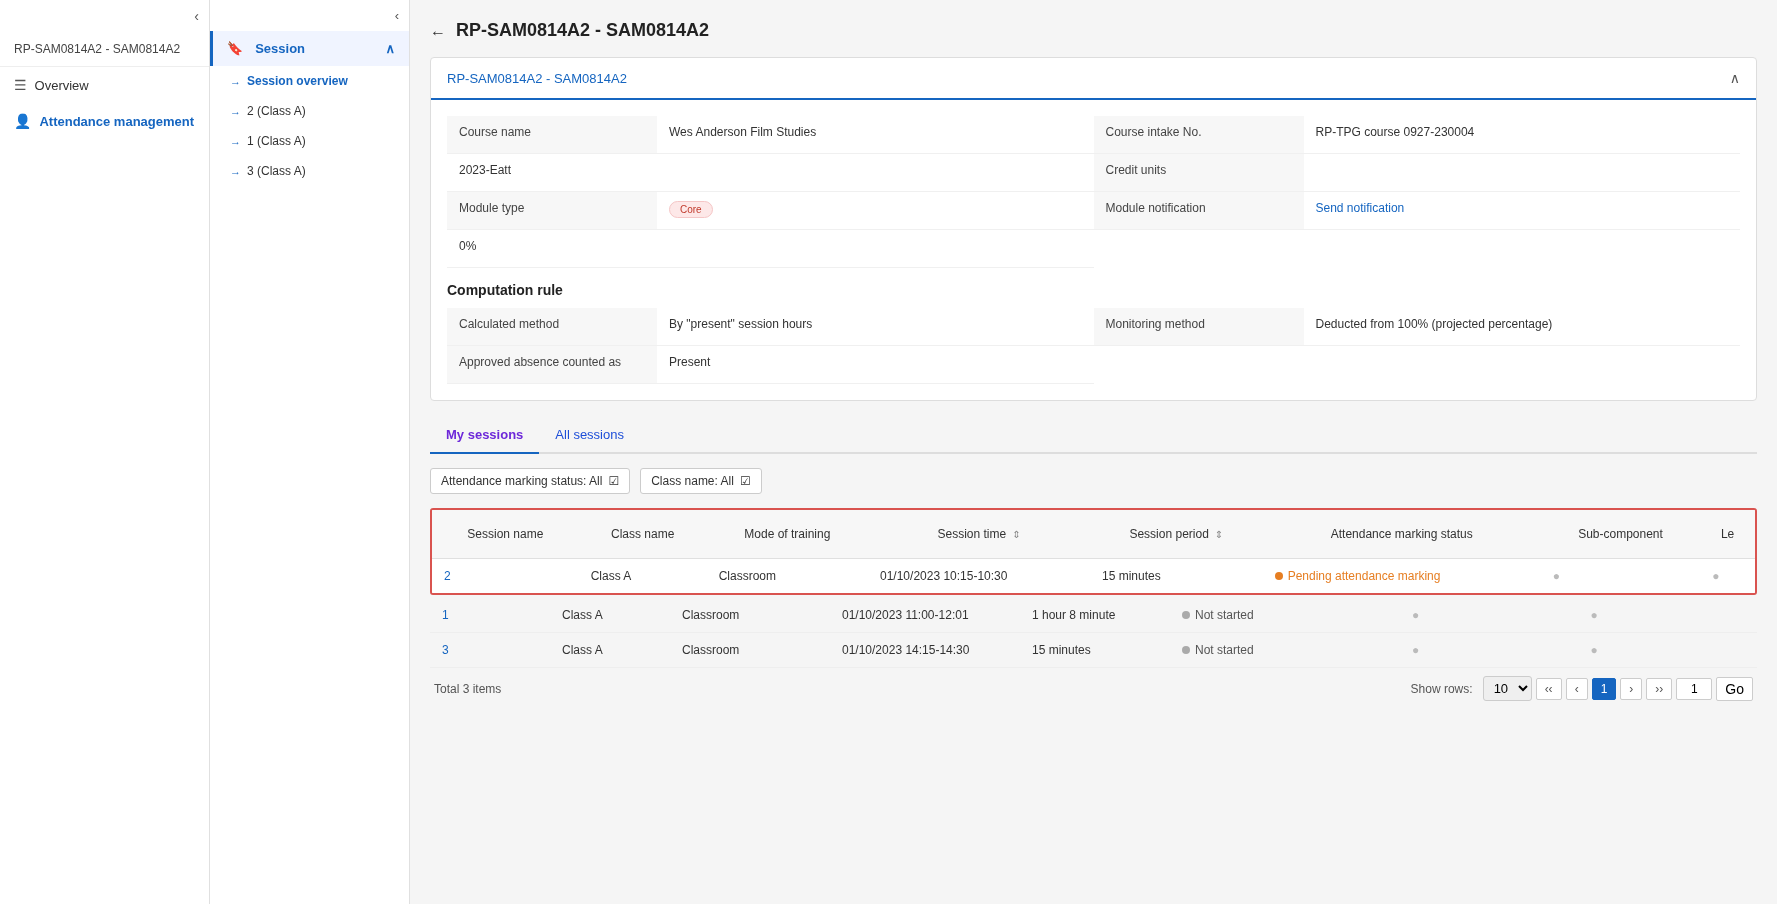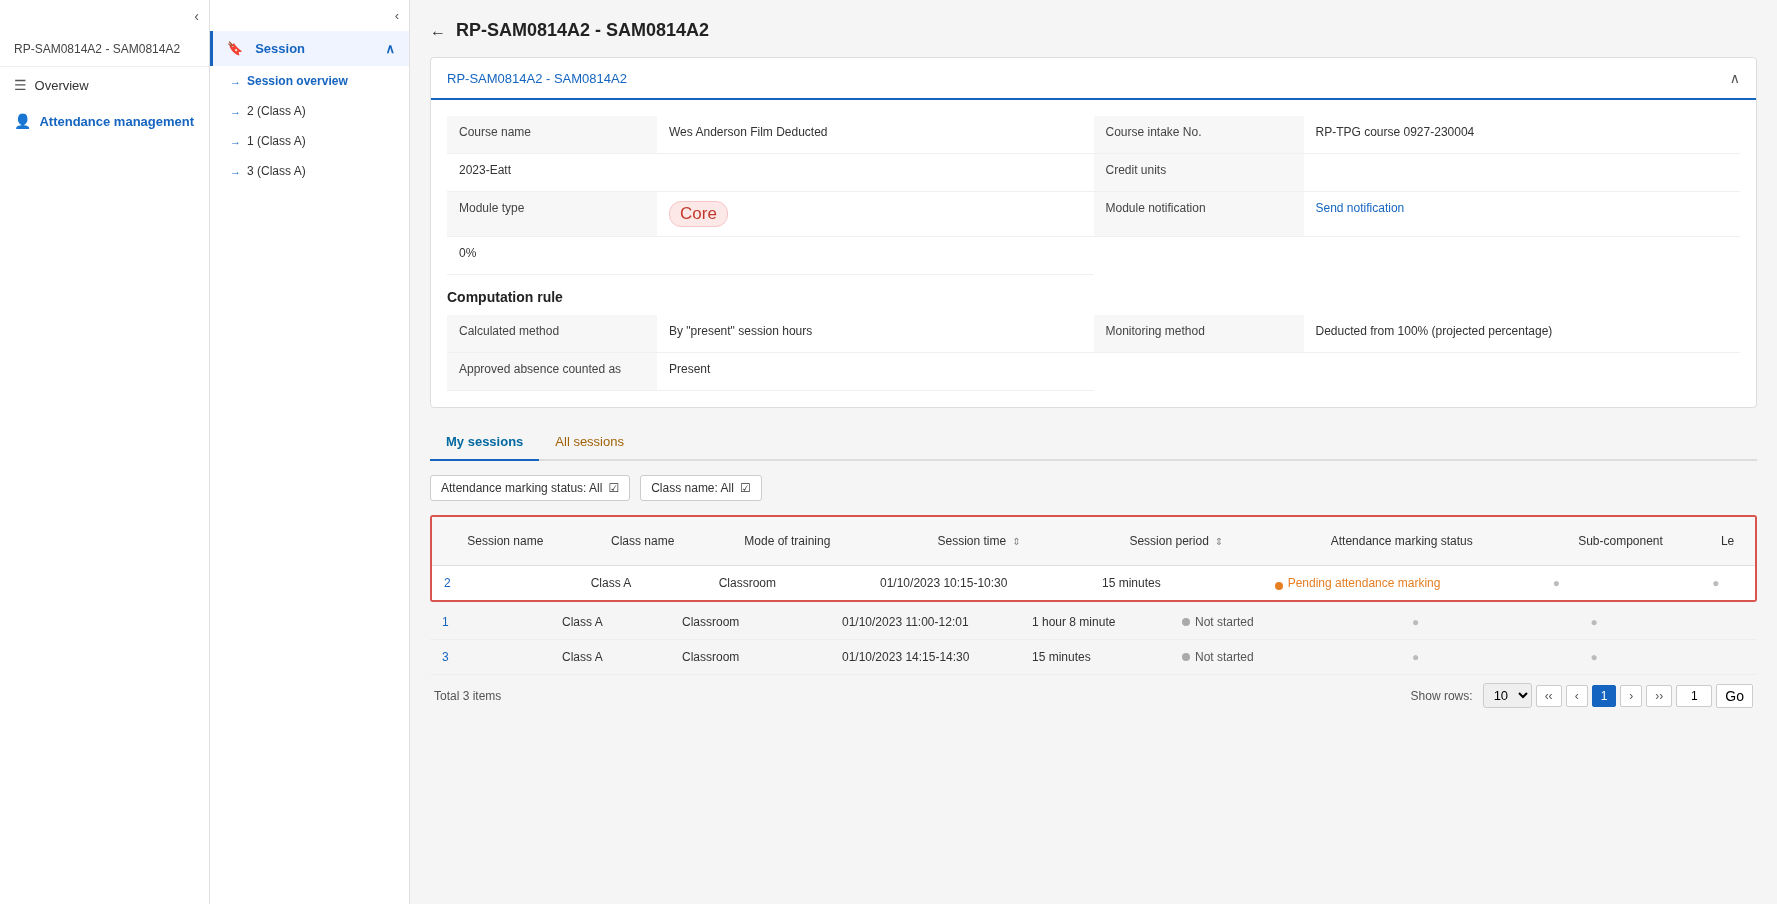--- a/index.html
+++ b/index.html
@@ -146,21 +146,21 @@
     .info-value {
       padding: 9px 12px;
       font-size: 12px;
       color: #333;
       flex: 1;
     }
     .badge-core {
       display: inline-block;
       padding: 2px 10px;
       border-radius: 12px;
-      font-size: 17px;
+      font-size: 10px;
       background: #fde8e8;
       color: #c0392b;
       border: 1px solid #f5c6c6;
     }
     .link-blue { color: #1565c0; cursor: pointer; text-decoration: none; }
 
     .computation-rule-title {
       font-size: 14px;
       font-weight: 700;
       color: #222;
@@ -171,26 +171,26 @@
     .tabs-bar {
       display: flex;
       gap: 0;
       border-bottom: 2px solid #ddd;
       margin-bottom: 14px;
     }
     .tab-item {
       padding: 10px 16px;
       cursor: pointer;
       font-size: 13px;
-      color: #a16207;
+      color: #1d4ed8;
       border-bottom: 2px solid transparent;
       margin-bottom: -2px;
     }
     .tab-item.active {
-      color: #0369a1;
+      color: #6d28d9;
       border-bottom: 2px solid #1565c0;
       font-weight: 600;
     }
 
     
     .filter-bar {
       display: flex;
       gap: 10px;
       margin-bottom: 14px;
     }
@@ -233,21 +233,21 @@
       border-bottom: 1px solid #eee;
       color: #333;
     }
     .data-table tr:last-child td { border-bottom: none; }
     .highlighted-row td { background: #fff; }
 
     .sort-icon { color: #888; font-size: 10px; margin-left: 3px; }
 
     .status-pending {
       display: flex;
-      align-items: flex-end;
+      align-items: center;
       gap: 5px;
       color: #e67e22;
     }
     .status-dot-orange { width: 8px; height: 8px; border-radius: 50%; background: #e67e22; flex-shrink: 0; }
     .status-dot-grey { width: 8px; height: 8px; border-radius: 50%; background: #aaa; flex-shrink: 0; }
     .status-not-started {
       display: flex;
       align-items: center;
       gap: 5px;
       color: #555;
@@ -378,21 +378,21 @@
   <div class="card">
     <div class="card-header">
       <span class="card-header-title">RP-SAM0814A2 - SAM0814A2</span>
       <span class="card-header-chevron">∧</span>
     </div>
     <div class="card-body">
       <div class="info-grid">
 
         <div class="info-row">
           <div class="info-label">Course name</div>
-          <div class="info-value">Wes Anderson Film Deducted</div>
+          <div class="info-value">Wes Anderson Film Studies</div>
         </div>
         <div class="info-row">
           <div class="info-label">Course intake No.</div>
           <div class="info-value">RP-TPG course 0927-230004</div>
         </div>
 
         <div class="info-row">
           <div class="info-value">2023-Eatt</div>
         </div>
         <div class="info-row">

